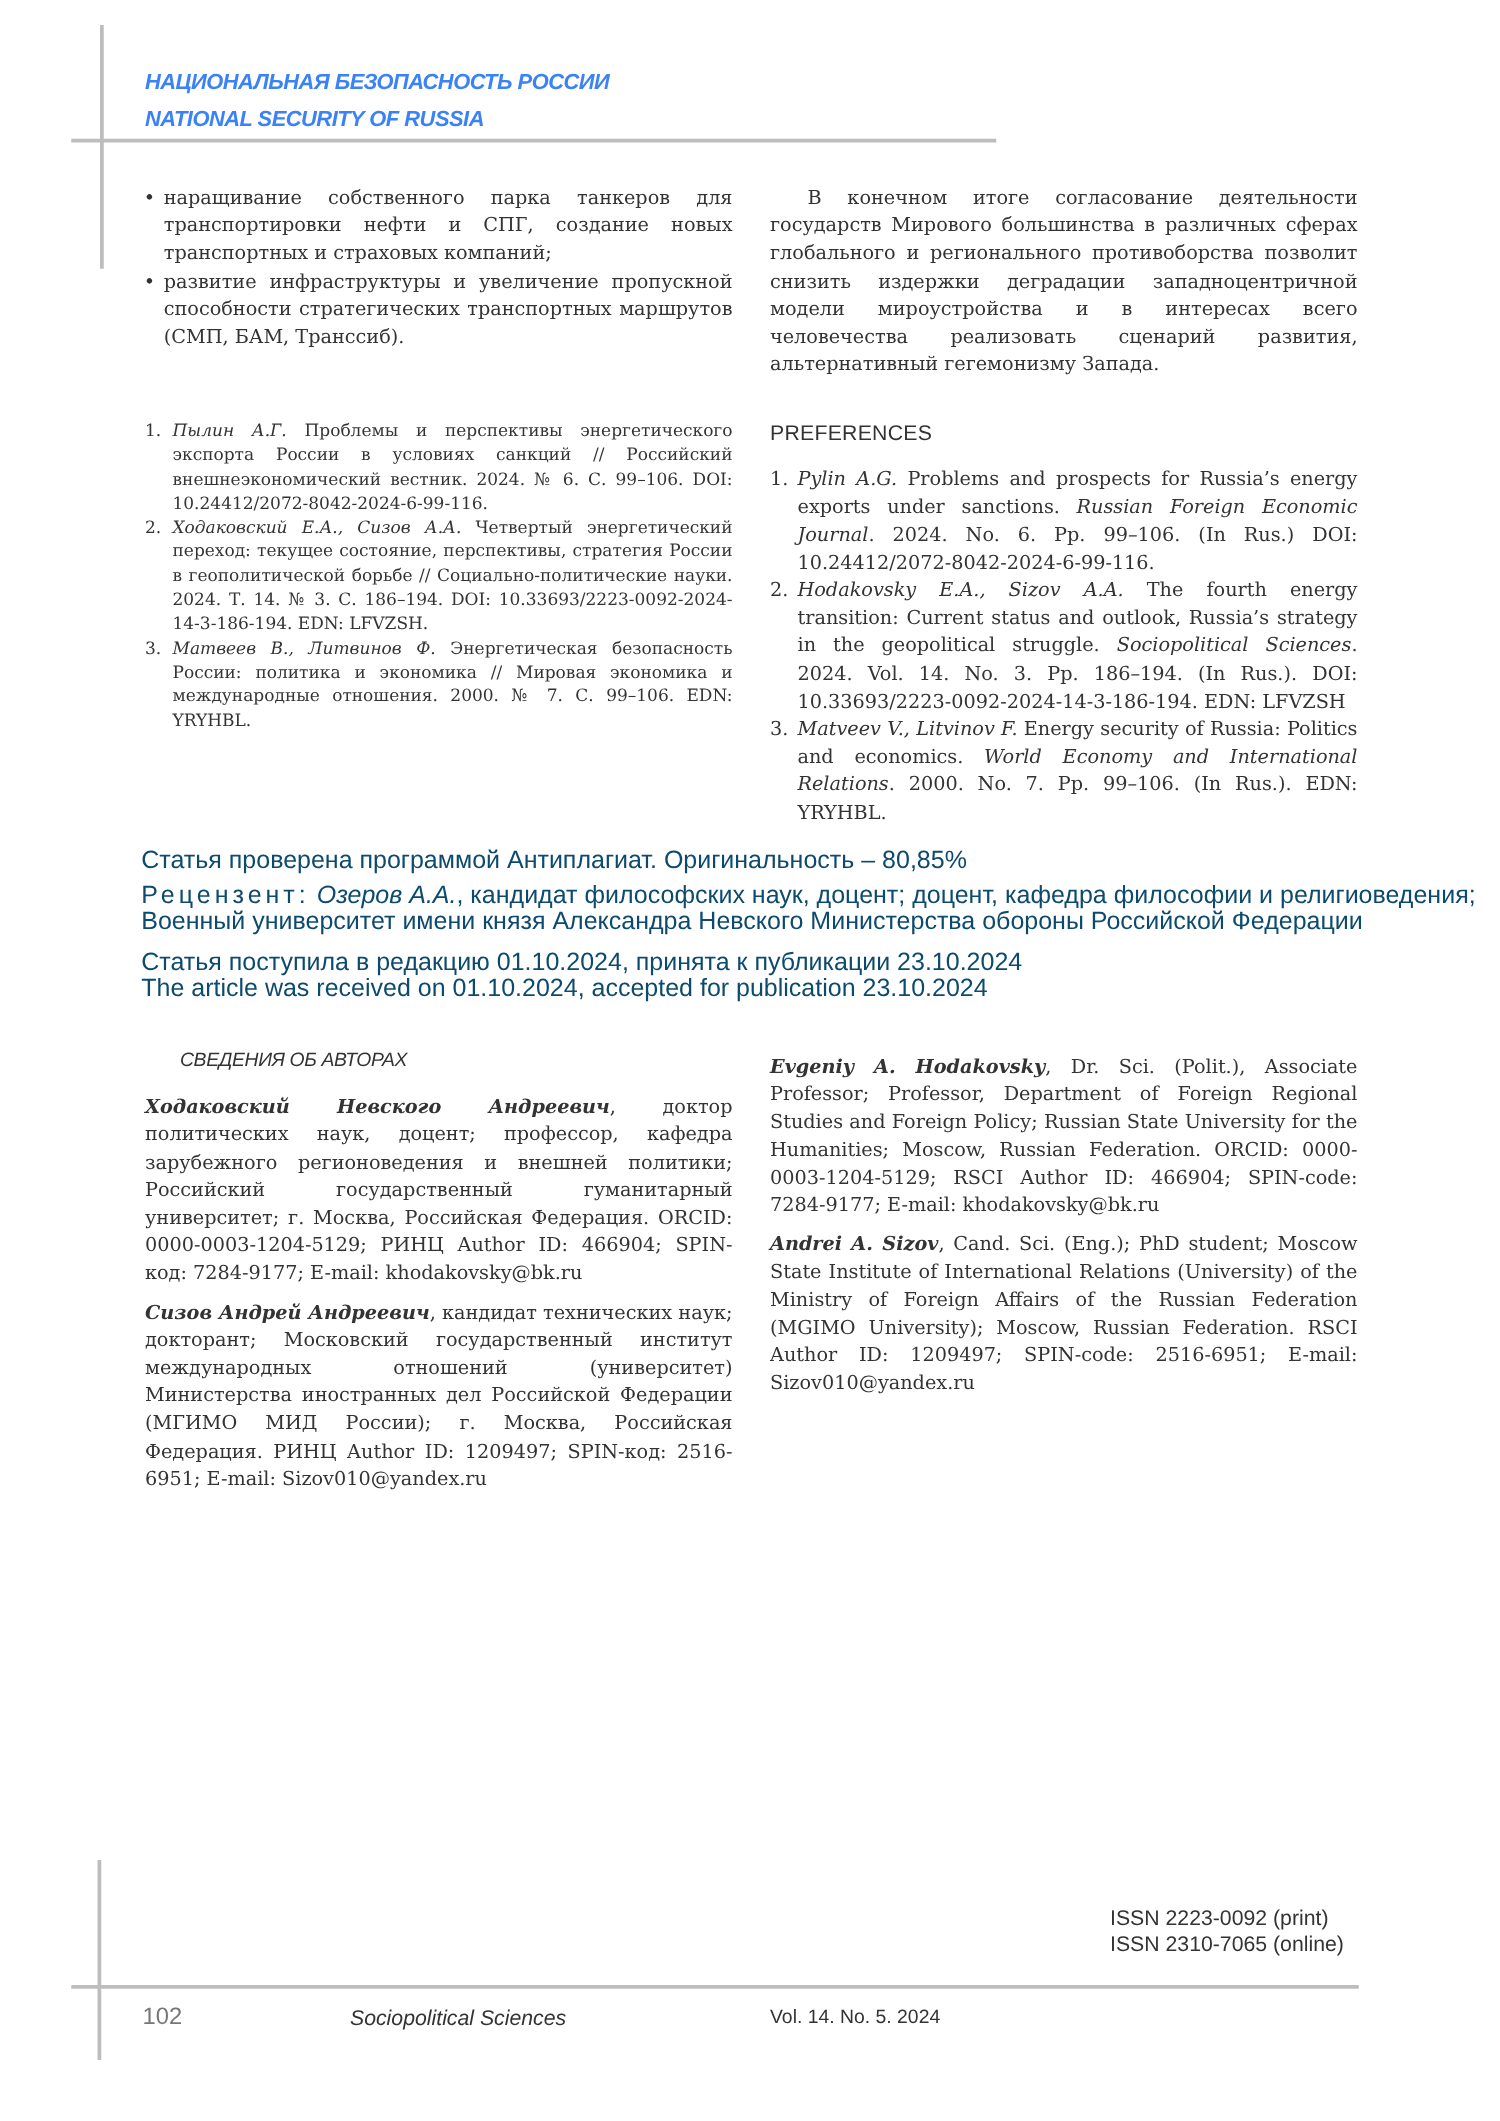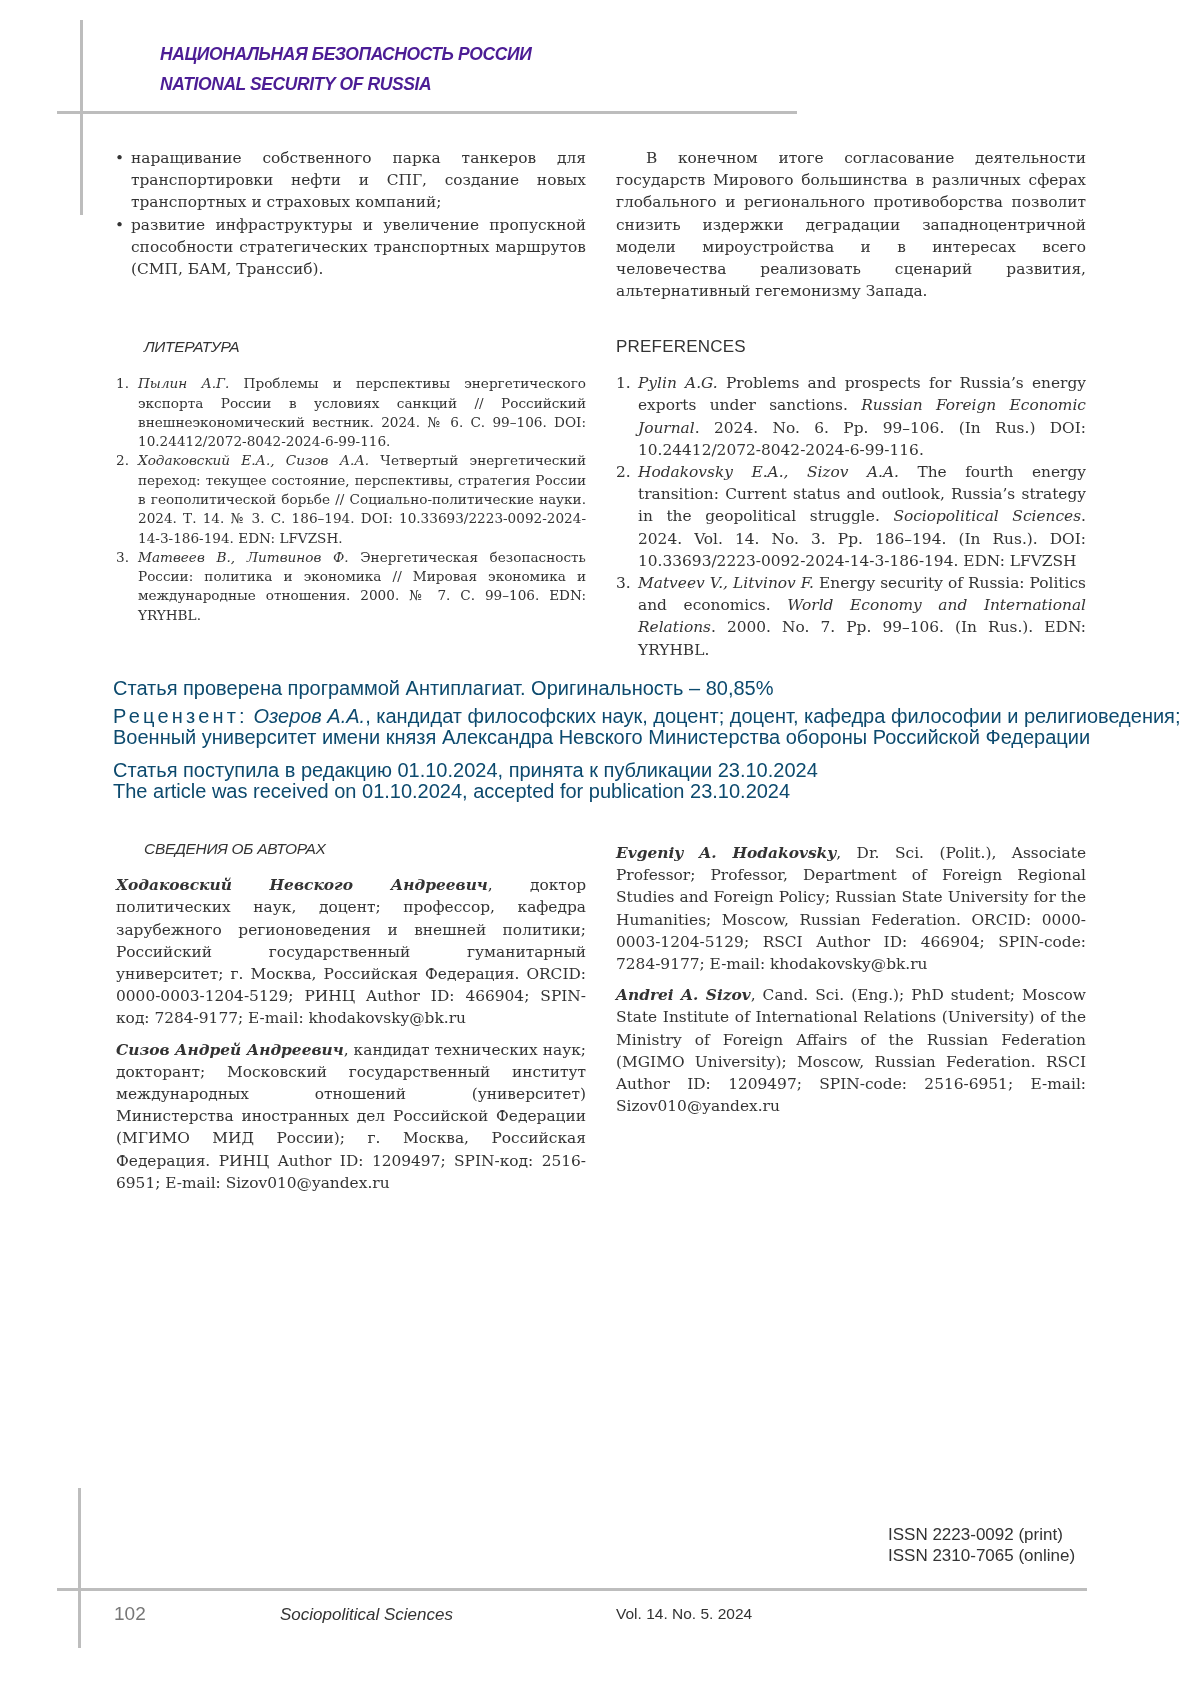--- a/index.html
+++ b/index.html
@@ -3,21 +3,21 @@
 <meta charset="utf-8">
 <style>
   html, body { margin:0; padding:0; background:#fff; }
   body { width:1200px; height:1697px; position:relative; overflow:hidden; color:#2b2b2b; }
 
   .vline-top { position:absolute; left:80px; top:20px; width:3px; height:195px; background:#bdbdbd; }
   .hline-top { position:absolute; left:57px; top:111px; width:740px; height:3px; background:#bdbdbd; }
   .vline-bot { position:absolute; left:78px; top:1488px; width:3px; height:160px; background:#bdbdbd; }
   .hline-bot { position:absolute; left:57px; top:1588px; width:1030px; height:3px; background:#bdbdbd; }
 
-  .rubric { position:absolute; left:116px; top:39px; font-family:"Liberation Sans", sans-serif; font-style:italic; font-weight:bold; font-size:17.5px; line-height:30px; color:#4c1d95; letter-spacing:-0.4px;margin-left:44px; }
+  .rubric { position:absolute; left:116px; top:50px; font-family:"Liberation Sans", sans-serif; font-style:italic; font-weight:bold; font-size:17.5px; line-height:30px; color:#3b82f6; letter-spacing:-0.4px; }
 
   .col { position:absolute; font-family:"DejaVu Serif", "Liberation Serif", serif; font-size:15.4px; line-height:22.2px; text-align:justify; color:#333; }
   .col-left { left:116px; width:470px; }
   .col-right { left:616px; width:470px; }
 
   ul.bullets { list-style:none; margin:0; padding:0; }
   ul.bullets li { position:relative; padding-left:15px; text-align:justify; }
   ul.bullets li .dot { position:absolute; left:-1px; top:0; }
   .indent { text-indent:30px; margin:0; }
 
@@ -57,21 +57,20 @@
     <li><span class="dot">•</span><span>наращивание собственного парка танкеров для транспортировки нефти и СПГ, создание новых транспортных и страховых компаний;</span></li>
     <li><span class="dot">•</span><span>развитие инфраструктуры и увеличение пропускной способности стратегических транспортных маршрутов (СМП, БАМ, Транссиб).</span></li>
   </ul>
 </div>
 
 <div class="col col-right" style="top:147px;">
   <p class="indent">В конечном итоге согласование деятельности государств Мирового большинства в различных сферах глобального и регионального противоборства позволит снизить издержки деградации западноцентричной модели мироустройства и в интересах всего человечества реализовать сценарий развития, альтернативный гегемонизму Запада.</p>
 </div>
 
 <div class="col col-left" style="top:336px;">
-  <div class="sec-title-it" style="margin-left:28px; margin-bottom:16px;">ЛИТЕРАТУРА</div>
   <ol class="refs refs-ru">
     <li><span class="num">1.</span><span class="it">Пылин А.Г.</span><span> Проблемы и перспективы энергетического экспорта России в условиях санкций // Российский внешнеэкономический вестник. 2024. № 6. С. 99–106. DOI: 10.24412/2072-8042-2024-6-99-116.</span></li>
     <li><span class="num">2.</span><span class="it">Ходаковский Е.А., Сизов А.А.</span><span> Четвертый энергетический переход: текущее состояние, перспективы, стратегия России в геополитической борьбе // Социально-политические науки. 2024. Т. 14. № 3. С. 186–194. DOI: 10.33693/2223-0092-2024-14-3-186-194. EDN: LFVZSH.</span></li>
     <li><span class="num">3.</span><span class="it">Матвеев В., Литвинов Ф.</span><span> Энергетическая безопасность России: политика и экономика // Мировая экономика и международные отношения. 2000. № 7. С. 99–106. EDN: YRYHBL.</span></li>
   </ol>
 </div>
 
 <div class="col col-right" style="top:336px;">
   <div class="sec-title-up" style="margin-bottom:14px;">PREFERENCES</div>
   <ol class="refs refs-en">

